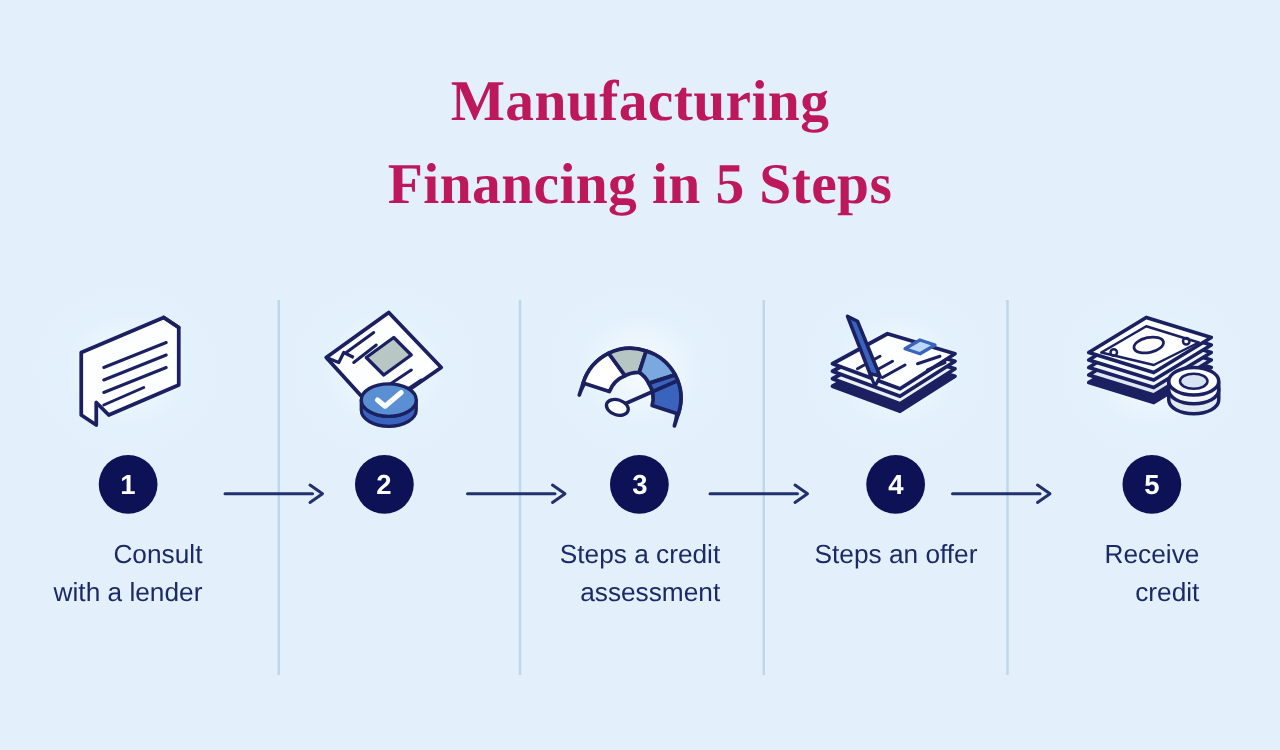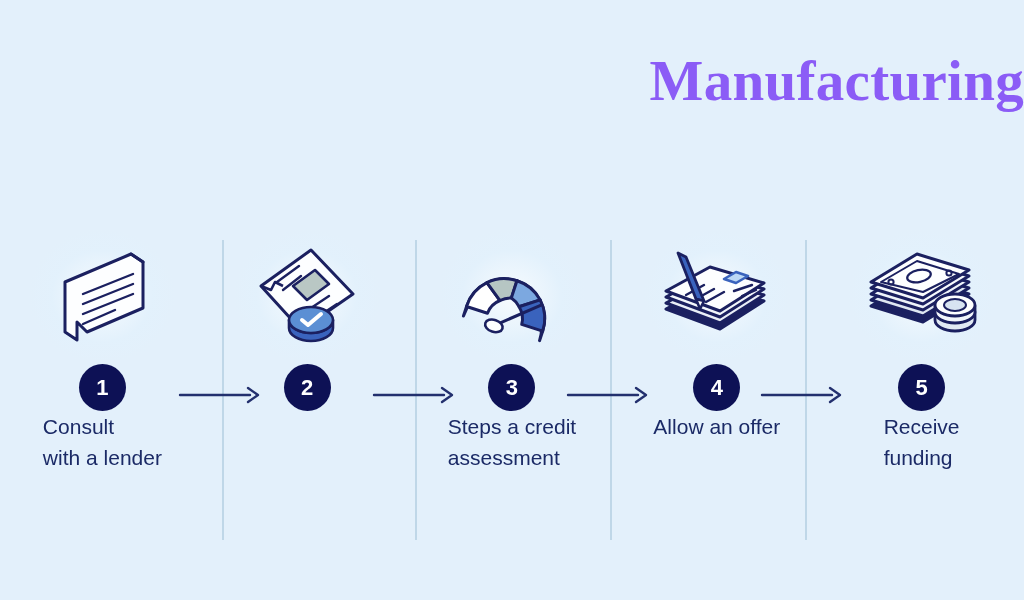--- a/index.html
+++ b/index.html
@@ -19,25 +19,24 @@
 
   
   .title-block {
     position:absolute;
     top:48px; left:0; right:0;
     text-align:center;
   }
   .title-line {
     font-family:"Liberation Serif", serif;
     font-weight:700;
-    font-size:57px;
+    font-size:46px;
     line-height:66px;
-    color:#8b5cf6;
+    color:#be185d;
     letter-spacing:0.3px;
-    text-align:right;
   }
 
   
   .divider {
     position:absolute;
     top:240px;
     width:2px;
     height:300px;
     background:#bfd7e8;
   }
@@ -83,21 +82,22 @@
     background:#0d1155;
     color:#ffffff;
     font-size:22px;
     font-weight:700;
     display:flex; align-items:center; justify-content:center;
     line-height:1;
     position:relative; z-index:3;
   }
 
   .step-label {
-    text-align:left;
+    margin-top:17px;
+    text-align:right;
     color:#1b2a66;
     font-size:21px;
     line-height:31px;
     max-width:180px;
     white-space:pre-line;
   }
 
   
   .arrow {
     position:absolute;
@@ -106,20 +106,21 @@
     z-index:4;
   }
 </style>
 </head>
 <body>
 
 <div id="infographic">
 
   <div class="title-block">
     <div class="title-line">Manufacturing</div>
+    <div class="title-line">Financing in 5 Steps</div>
   </div>
 
   <div class="divider" style="left:222px"></div>
   <div class="divider" style="left:415px"></div>
   <div class="divider" style="left:610px"></div>
   <div class="divider" style="left:805px"></div>
 
   <div class="steps">
 
     <div class="step">
@@ -215,21 +216,21 @@
             <line x1="50" y1="59" x2="68" y2="49"></line>
             <line x1="78" y1="48" x2="96" y2="42"></line>
             <line x1="86" y1="53" x2="100" y2="47"></line>
           </g>
 
           <path d="M22 10 L30 14 L48 58 L40 56 Z" fill="#3a63bd" stroke="#1b2060" stroke-width="2.8" stroke-linejoin="round"></path>
           <path d="M40 56 L48 58 L44 66 Z" fill="#fdfeff" stroke="#1b2060" stroke-width="2.6" stroke-linejoin="round"></path>
         </svg>
       </div>
       <div class="num-circle">4</div>
-      <div class="step-label">Allow an offer</div>
+      <div class="step-label">Steps an offer</div>
     </div>
 
     <div class="step">
       <div class="icon-wrap">
         <div class="icon-glow"></div>
         <svg class="icon-svg" width="118" height="104" viewBox="0 0 118 104">
 
           <path d="M8 62 L54 34 L106 50 L60 78 Z" fill="#1b2060" stroke="#1b2060" stroke-width="3" stroke-linejoin="round"></path>
           <path d="M8 56 L54 28 L106 44 L60 72 Z" fill="#dfe7f2" stroke="#1b2060" stroke-width="3" stroke-linejoin="round"></path>
           <path d="M8 50 L54 22 L106 38 L60 66 Z" fill="#eef3fa" stroke="#1b2060" stroke-width="3" stroke-linejoin="round"></path>
@@ -243,21 +244,21 @@
           <circle cx="86" cy="29" r="2.6" fill="none" stroke="#1b2060" stroke-width="2"></circle>
 
           <path d="M72 62 A20 11 0 0 0 112 62 L112 76 A20 11 0 0 1 72 76 Z" fill="#e1e9f3" stroke="#1b2060" stroke-width="2.8" stroke-linejoin="round"></path>
           <ellipse cx="92" cy="68" rx="20" ry="11" fill="#f2f6fb" stroke="#1b2060" stroke-width="2.8"></ellipse>
           <ellipse cx="92" cy="61" rx="20" ry="11" fill="#fdfeff" stroke="#1b2060" stroke-width="2.8"></ellipse>
           <ellipse cx="92" cy="61" rx="11" ry="6" fill="#d7e3f1" stroke="#1b2060" stroke-width="2"></ellipse>
         </svg>
       </div>
       <div class="num-circle">5</div>
       <div class="step-label">Receive
-funding</div>
+credit</div>
     </div>
 
   </div>
 
   <svg class="arrow" style="left:178px" viewBox="0 0 84 18">
     <line x1="2" y1="9" x2="72" y2="9" stroke="#23306e" stroke-width="2.4" stroke-linecap="round"></line>
     <path d="M70 2 L80 9 L70 16" fill="none" stroke="#23306e" stroke-width="2.4" stroke-linecap="round" stroke-linejoin="round"></path>
   </svg>
   <svg class="arrow" style="left:372px" viewBox="0 0 84 18">
     <line x1="2" y1="9" x2="72" y2="9" stroke="#23306e" stroke-width="2.4" stroke-linecap="round"></line>

